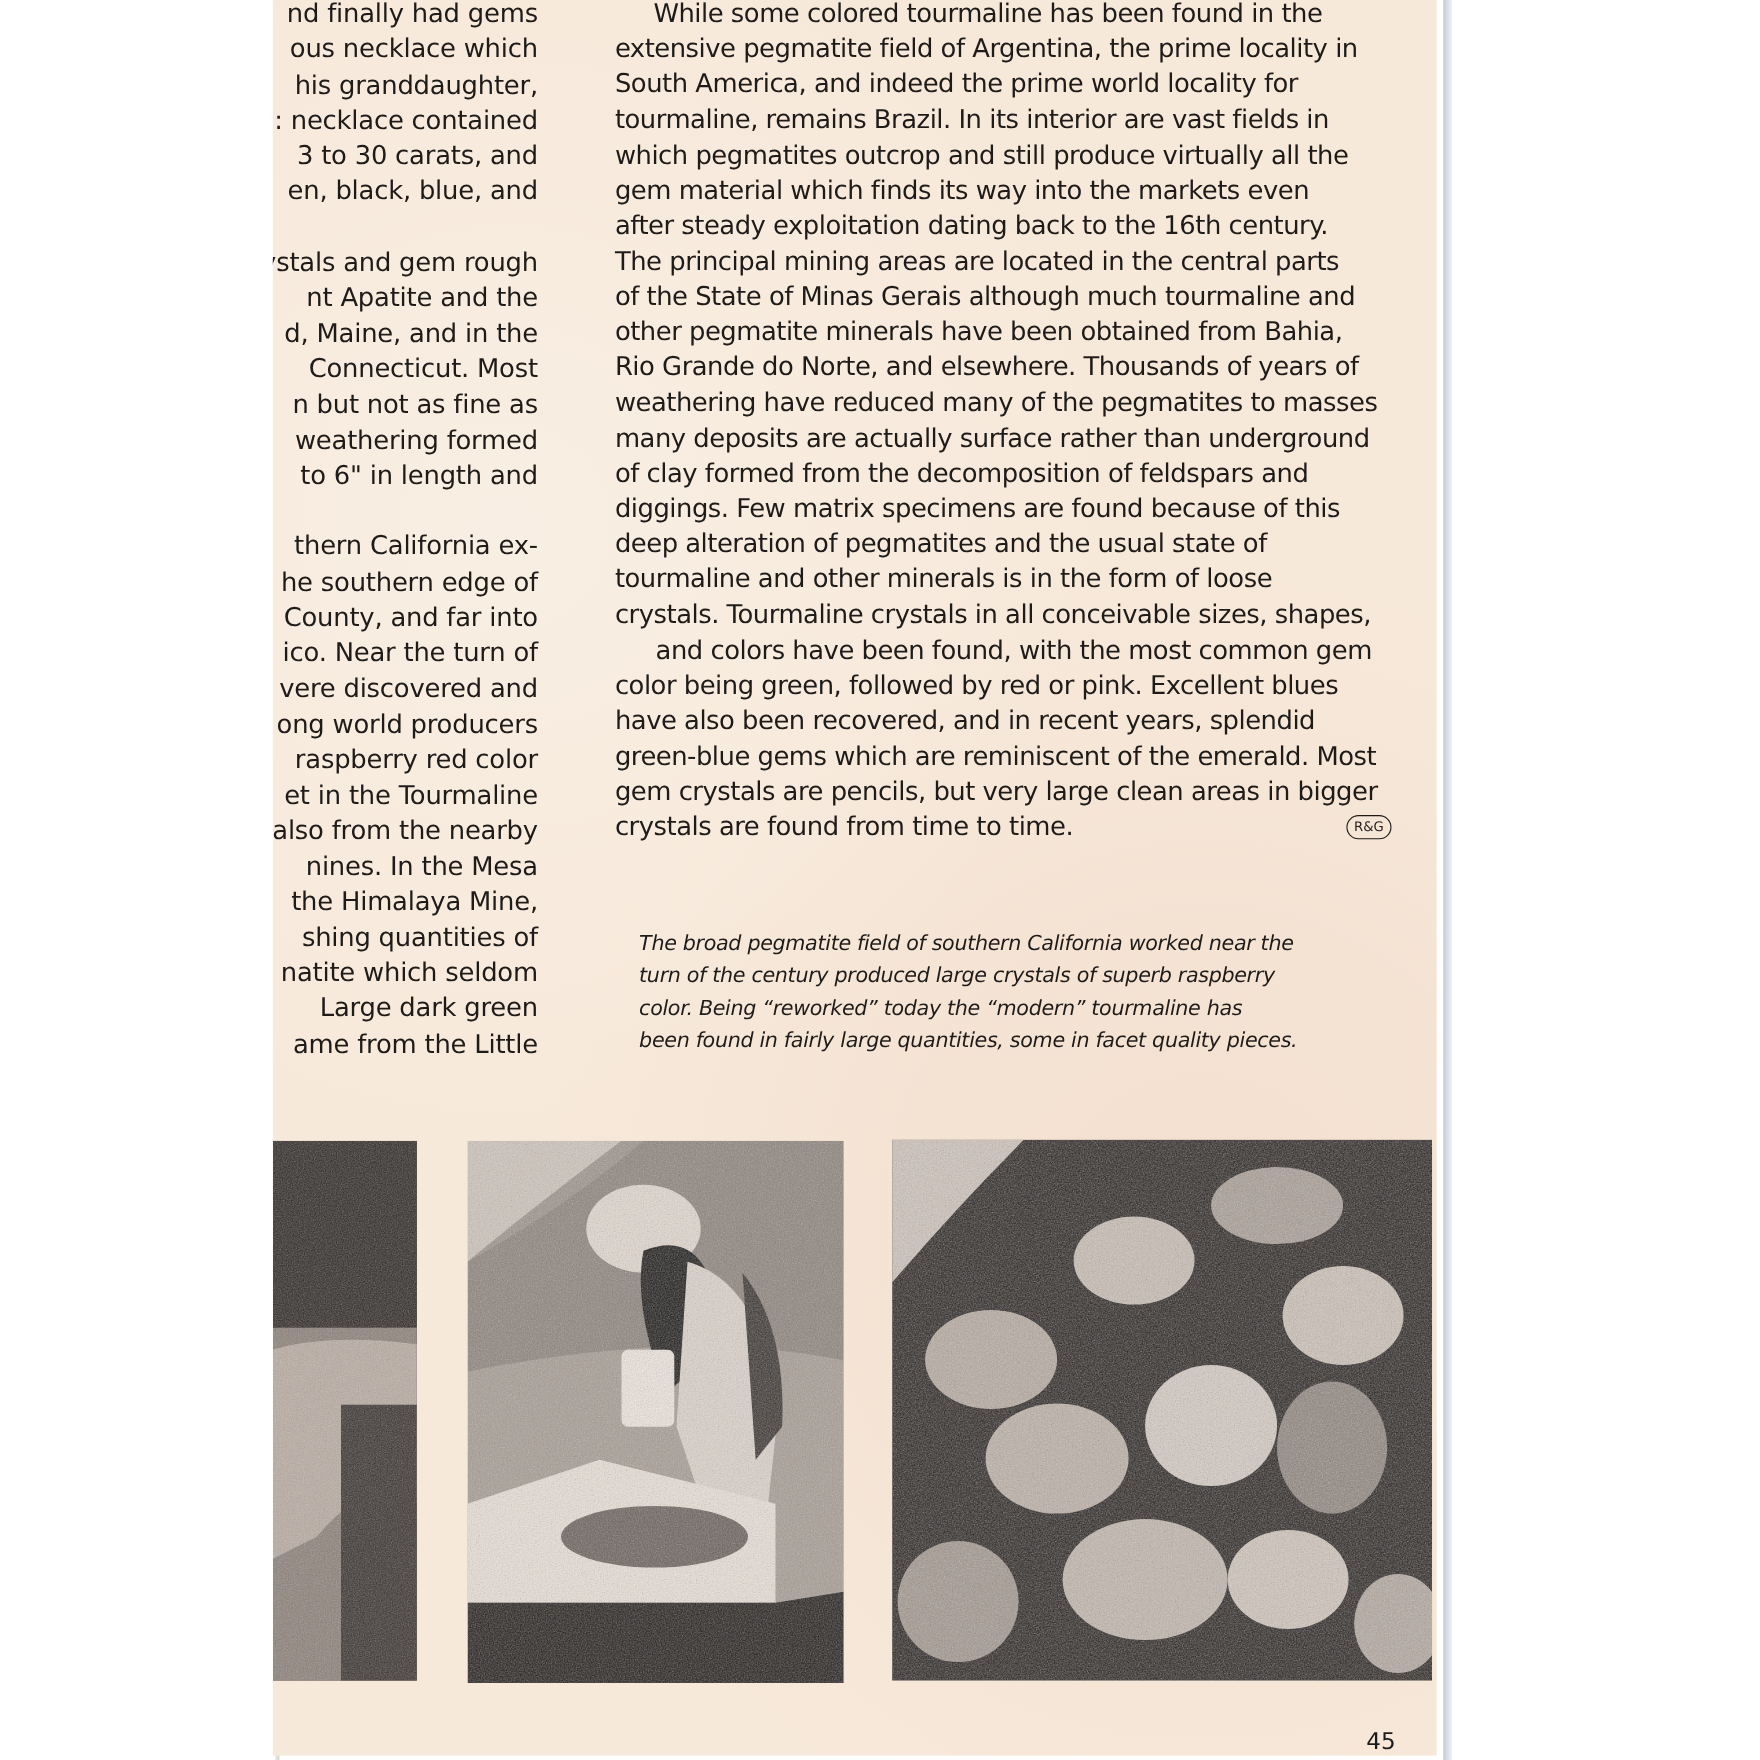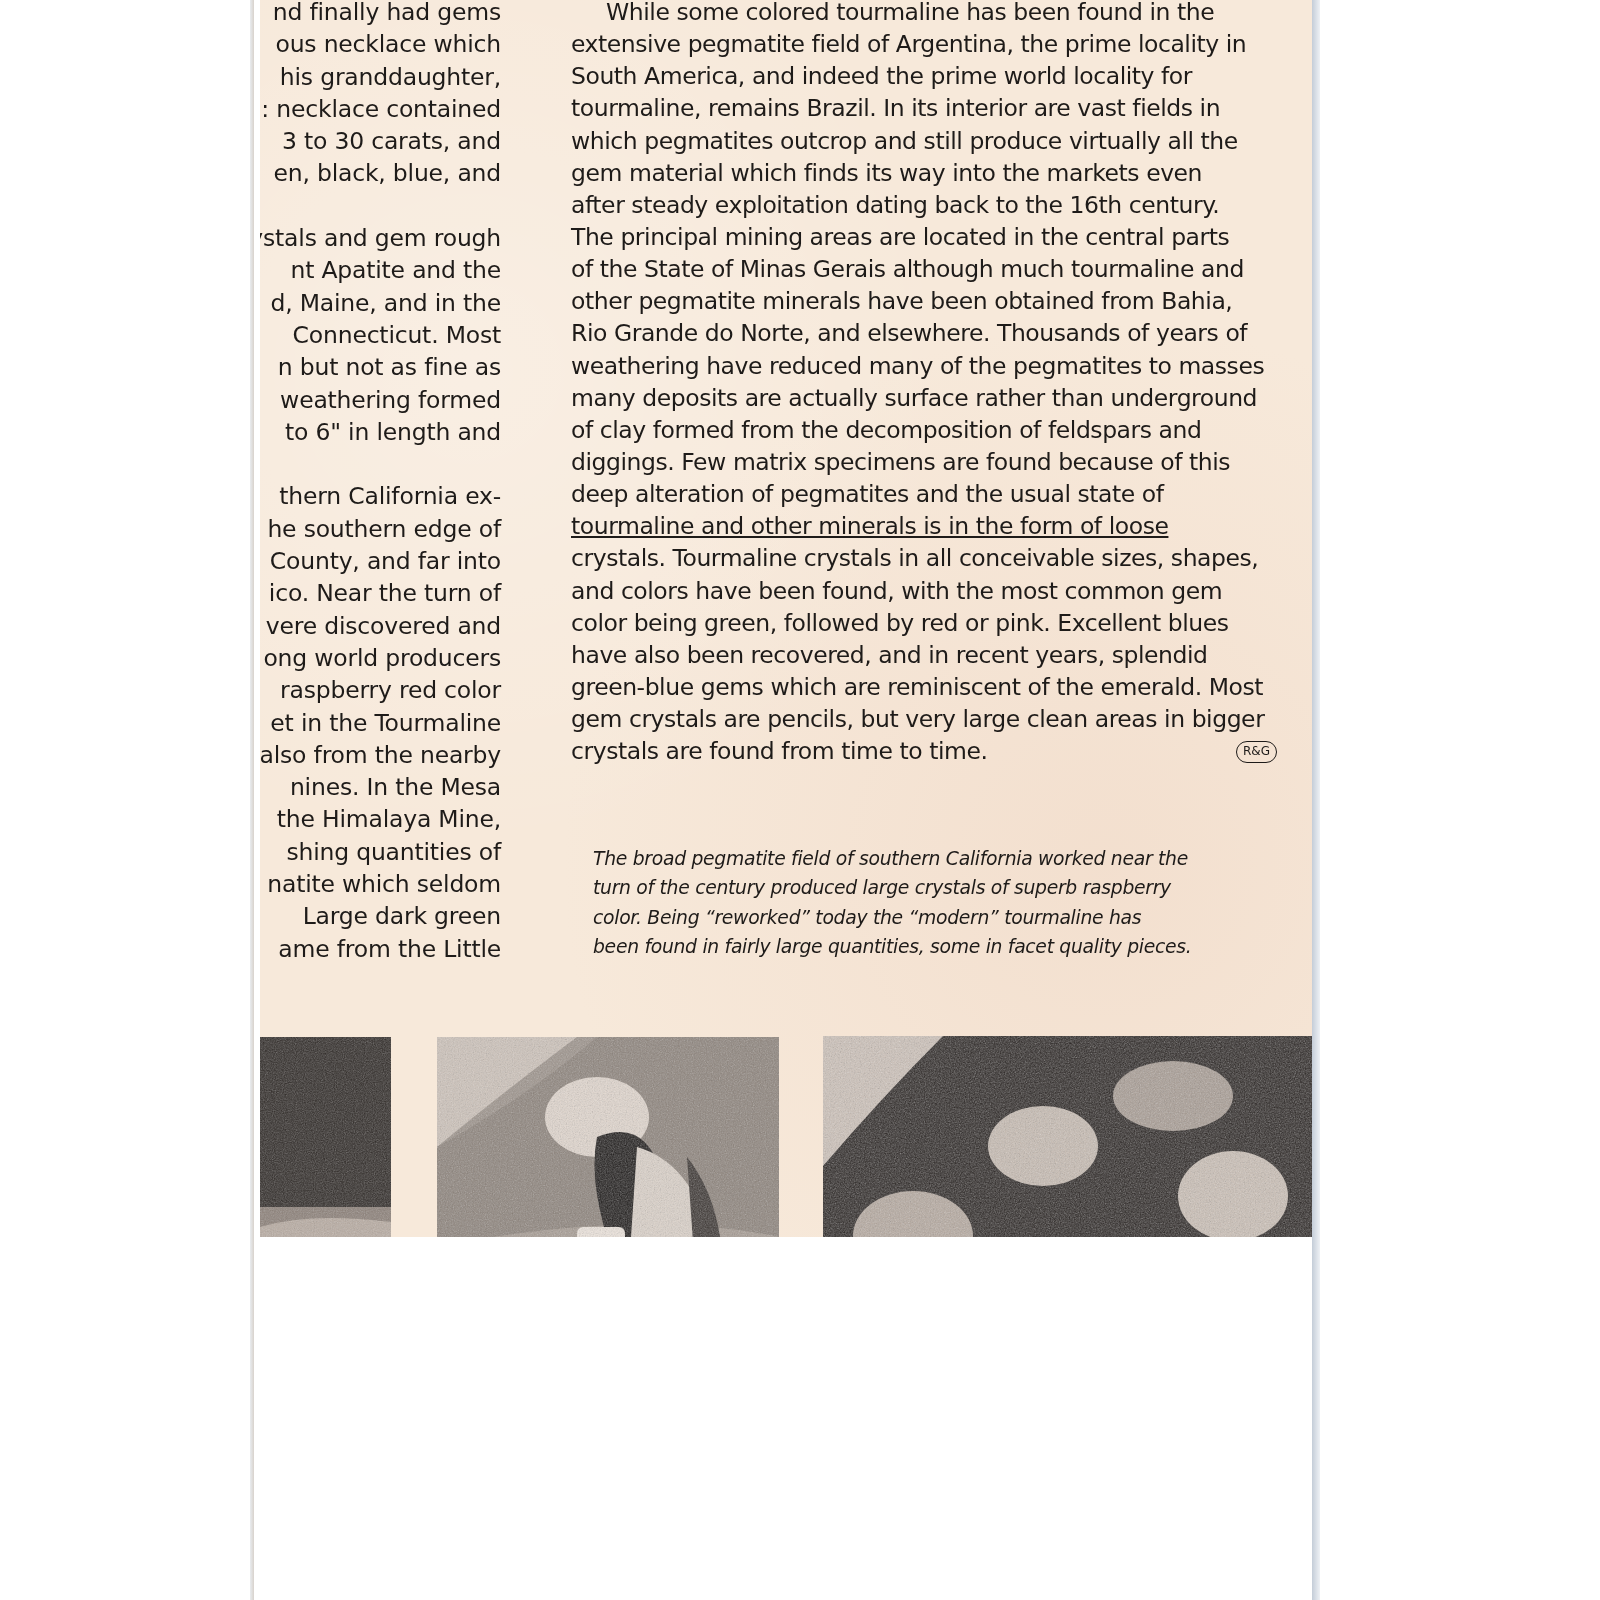--- a/index.html
+++ b/index.html
@@ -1,18 +1,18 @@
 <!DOCTYPE html>
 <html><head>
 <meta charset="utf-8">
 <style>
   html, body { margin: 0; padding: 0; background: #ffffff; }
   body { width: 1600px; height: 1600px; position: relative; overflow: hidden; }
   .page {
-    position: absolute; left: 260px; top: 0; width: 1058px; height: 1237px;
+    position: absolute; left: 248px; top: 0; width: 1058px; height: 1596px;
     background: #f7e9da;
     background-image:
       radial-gradient(circle at 20% 30%, rgba(255,255,255,0.25) 0, rgba(255,255,255,0) 40%),
       radial-gradient(circle at 80% 70%, rgba(235,205,185,0.35) 0, rgba(235,205,185,0) 45%);
     overflow: hidden;
   }
   .page-shadow {
     position: absolute; left: 1312px; top: 0; width: 8px; height: 1600px;
     background: linear-gradient(to right, #c4cdd8, #eef1f5);
   }
@@ -108,23 +108,23 @@
       <span class="line" style="word-spacing: 0px; text-align: left; text-align-last: left;">after steady exploitation dating back to the 16th century.</span>
       <span class="line" style="word-spacing: 0px; text-align: left; text-align-last: left;">The principal mining areas are located in the central parts</span>
       <span class="line" style="word-spacing: 0px; text-align: left; text-align-last: left;">of the State of Minas Gerais although much tourmaline and</span>
       <span class="line" style="word-spacing: 0px; text-align: left; text-align-last: left;">other pegmatite minerals have been obtained from Bahia,</span>
       <span class="line" style="word-spacing: 0px; text-align: left; text-align-last: left;">Rio Grande do Norte, and elsewhere. Thousands of years of</span>
       <span class="line" style="word-spacing: 0px; text-align: left; text-align-last: left;">weathering have reduced many of the pegmatites to masses</span>
       <span class="line" style="word-spacing: 0px; text-align: left; text-align-last: left;">many deposits are actually surface rather than underground</span>
       <span class="line" style="word-spacing: 0px; text-align: left; text-align-last: left;">of clay formed from the decomposition of feldspars and</span>
       <span class="line" style="word-spacing: 0px; text-align: left; text-align-last: left;">diggings. Few matrix specimens are found because of this</span>
       <span class="line" style="word-spacing: 0px; text-align: left; text-align-last: left;">deep alteration of pegmatites and the usual state of</span>
-      <span class="line" style="word-spacing: 0px; text-align: right; text-align-last: left; text-decoration: underline;">tourmaline and other minerals is in the form of loose</span>
+      <span class="line" style="word-spacing: 0px; text-align: right; text-align-last: left;">tourmaline and other minerals is in the form of loose</span>
       <span class="line" style="word-spacing: 0px; text-align: left; text-align-last: left;">crystals. Tourmaline crystals in all conceivable sizes, shapes,</span>
-      <span class="line" style="word-spacing: 0px; text-align: left; text-align-last: left;">and colors have been found, with the most common gem</span>
+      <span class="line" style="word-spacing: 0px; text-align: left; text-align-last: left; margin-left: 37px;">and colors have been found, with the most common gem</span>
       <span class="line" style="word-spacing: 0px; text-align: left; text-align-last: left;">color being green, followed by red or pink. Excellent blues</span>
       <span class="line" style="word-spacing: 0px; text-align: left; text-align-last: left;">have also been recovered, and in recent years, splendid</span>
       <span class="line" style="word-spacing: 0px; text-align: left; text-align-last: left;">green-blue gems which are reminiscent of the emerald. Most</span>
       <span class="line" style="word-spacing: 0px; text-align: left; text-align-last: left;">gem crystals are pencils, but very large clean areas in bigger</span>
       <span class="line last">crystals are found from time to time.</span>
     </div>
 
   <div class="rg-mark">R&amp;G</div>
 
   <div class="caption" id="caption">

